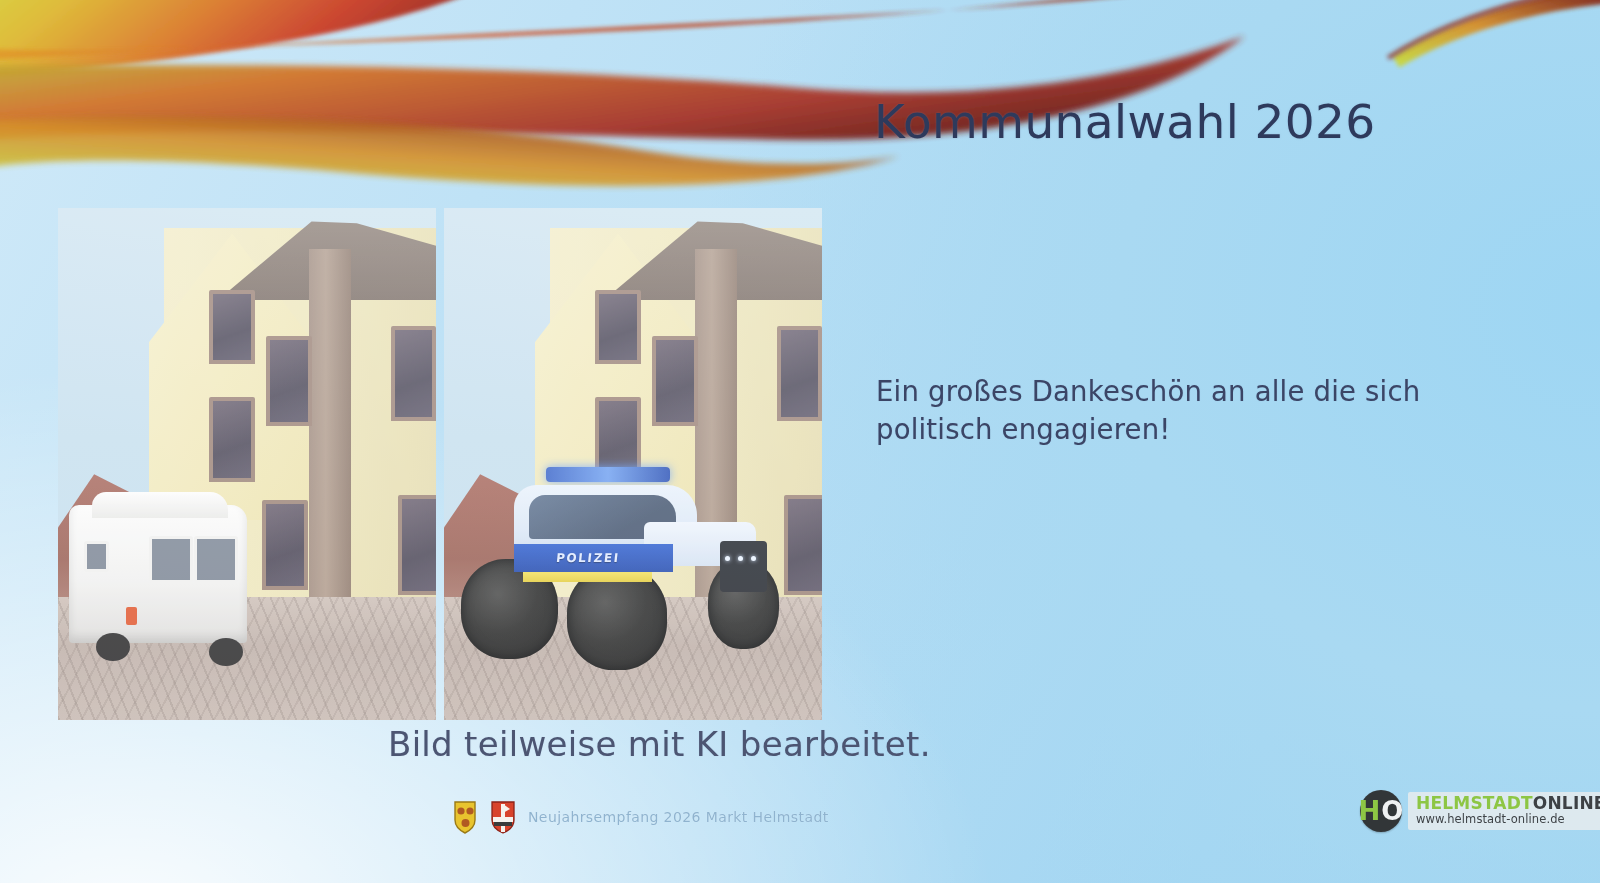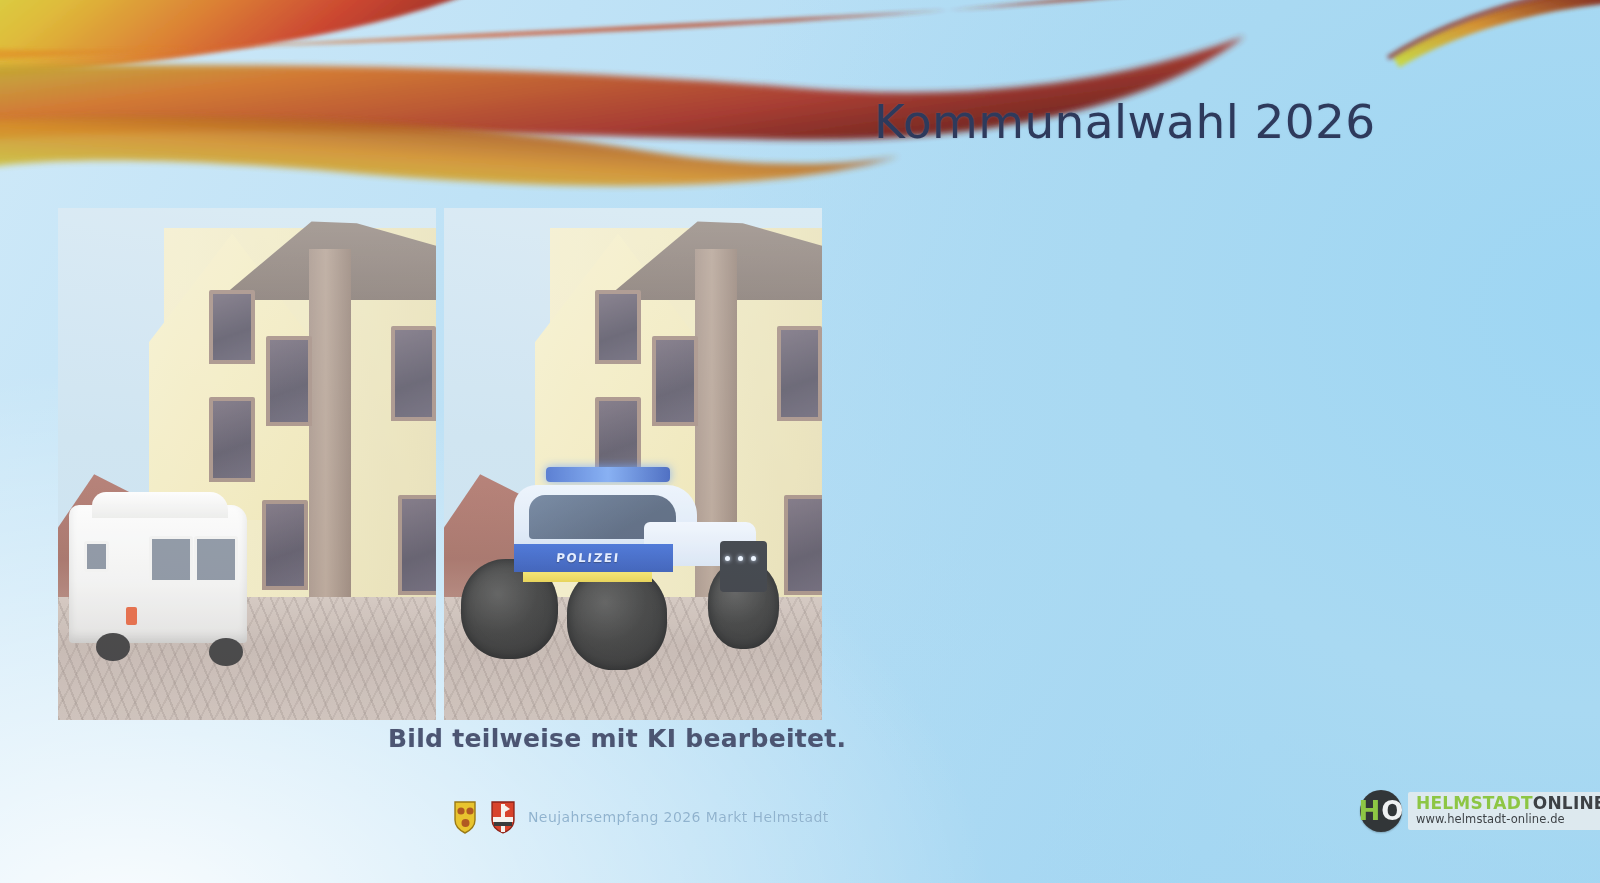--- a/index.html
+++ b/index.html
@@ -111,21 +111,21 @@
     box-shadow:0 0 4px #cfe4ff;}
   .mt-tire{position:absolute;background:radial-gradient(circle at 38% 35%,#4a4947 0%,#2a2927 45%,#191817 100%);
     border-radius:46%;box-shadow:inset 0 0 12px rgba(0,0,0,.8);}
 
   .photo-haze{position:absolute;inset:0;background:linear-gradient(190deg,rgba(210,230,245,.28),rgba(235,240,248,.14));
     mix-blend-mode:screen;}
 
   
   .caption{
     position:absolute;left:388px;top:724px;
-    font-size:25px;color:#4c5572;letter-spacing:.3px;font-weight:700;
+    font-size:34px;color:#4c5572;letter-spacing:.3px;font-weight:400;
     text-shadow:0 0 1px rgba(120,150,190,.3);
   }
 
   
   .footer{position:absolute;left:452px;top:800px;display:flex;align-items:center;gap:12px;}
   .crest{width:26px;height:34px;}
   .footer-text{font-size:14px;color:#8fb3cf;letter-spacing:.4px;white-space:nowrap;
     text-shadow:0 0 1px rgba(255,255,255,.45);}
 
   
@@ -190,20 +190,21 @@
 
       <path d="M -20,120 C 200,110 460,120 640,150 C 740,167 840,168 900,156 C 770,196 540,190 340,172 C 190,159 60,156 -20,168 Z" fill="url(#gD)" filter="url(#soft2)" opacity="0.9"></path>
 
       <path d="M 1600,-10 C 1520,6 1450,28 1396,62 C 1452,28 1528,6 1600,-2 Z" fill="none" stroke="url(#gD)" stroke-width="13" filter="url(#soft)" opacity="0.95"></path>
       <path d="M 1600,-16 C 1512,0 1440,24 1388,58" fill="none" stroke="#8e2a20" stroke-width="5" filter="url(#soft)" opacity="0.7"></path>
     </svg>
   </div>
 
   <div class="title">Kommunalwahl 2026</div>
 
+  <div class="body-text">Ein großes Dankeschön an alle die sich politisch engagieren!</div>
 
   <div class="photos">
 
     <div class="photo">
       <div class="ph-sky"></div>
       <div class="ph-neigh"></div>
       <div class="ph-building"></div>
       <div class="ph-gable"></div>
       <div class="ph-roof"></div>
       <div class="ph-corner"></div>

